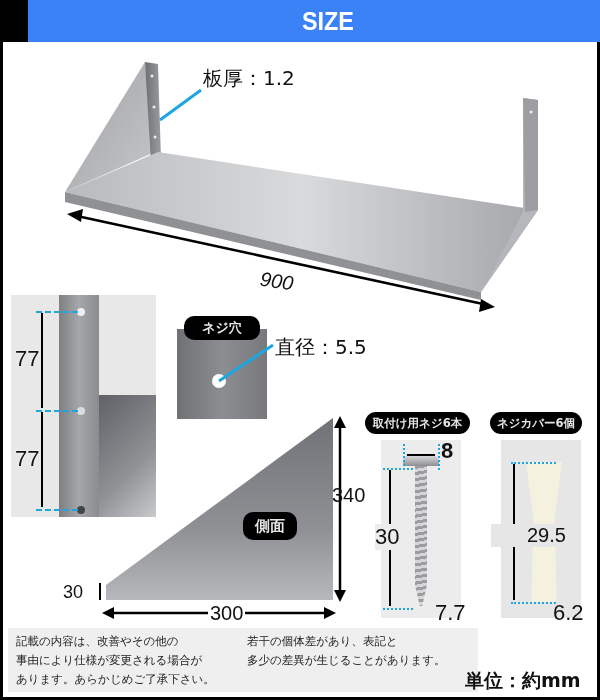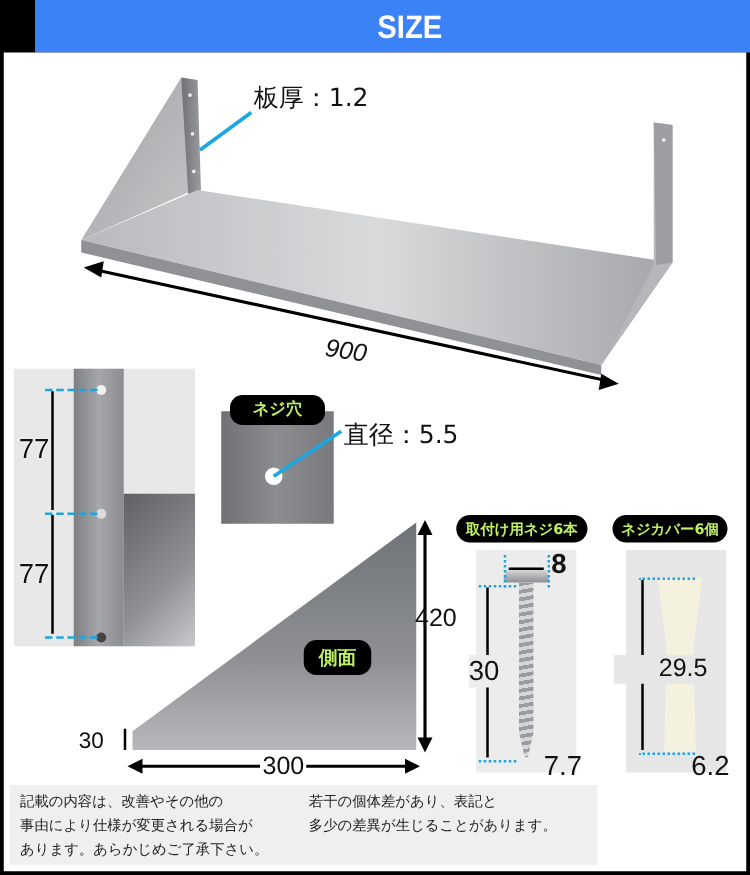--- a/index.html
+++ b/index.html
@@ -4,21 +4,21 @@
 <style>
   html, body { margin: 0; padding: 0; }
   body { width: 600px; height: 700px; background: #000; font-family: "DejaVu Sans", sans-serif; overflow: hidden; }
   .frame { position: absolute; left: 0; top: 0; width: 600px; height: 700px; background: #000; }
   .header { position: absolute; left: 0; top: 0; width: 600px; height: 42px; background: #3b82f6; color: #fff; text-align: center; margin-left: 28px; }
   .header .title { font-family: "Liberation Sans", sans-serif; font-weight: bold; font-size: 26px; line-height: 42px; letter-spacing: 0px; transform: scaleX(0.9); display: inline-block; }
   .canvas { position: absolute; left: 3px; top: 42px; width: 594px; height: 655px; background: #fff; overflow: hidden; }
   .abs { position: absolute; }
   .label-jp { font-family: "DejaVu Sans", sans-serif; color: #111; }
   .dim { font-family: "Liberation Sans", sans-serif; color: #111; }
-  .pill { background: #000; color: #bef264; border-radius: 10px; font-weight: bold; text-align: center; }
+  .pill { background: #000; color: #e5e5e5; border-radius: 10px; font-weight: bold; text-align: center; }
   .note { background: #efefef; color: #222; font-size: 11.5px; line-height: 19px; padding: 4px 8px; box-sizing: border-box; }
   .steel { background: linear-gradient(180deg, #bfc0c2 0%, #8e9094 50%, #a9abae 100%); }
 </style>
 </head>
 <body>
 
 <div class="frame">
   <div class="header">
     <span class="title">SIZE</span>
   </div>
@@ -104,21 +104,21 @@
       <polygon points="242,6 236,18 248,18" fill="#000"></polygon>
       <polygon points="242,192 236,180 248,180" fill="#000"></polygon>
 
       <line x1="14" y1="203" x2="228" y2="203" stroke="#000" stroke-width="2.5"></line>
       <polygon points="4,203 16,197 16,209" fill="#000"></polygon>
       <polygon points="238,203 226,197 226,209" fill="#000"></polygon>
 
       <line x1="2" y1="173" x2="2" y2="190" stroke="#000" stroke-width="2"></line>
     </svg>
     <div class="abs pill" style="left:240px;top:470px;width:54px;height:28px;line-height:28px;font-size:15px;">側面</div>
-    <div class="abs dim" style="left:329px;top:442px;font-size:20px;">420</div>
+    <div class="abs dim" style="left:329px;top:442px;font-size:20px;">340</div>
     <div class="abs dim" style="left:205px;top:560px;font-size:20px;background:#fff;padding:0 2px;">300</div>
     <div class="abs dim" style="left:60px;top:540px;font-size:18px;">30</div>
 
     <div class="abs pill" style="left:362px;top:370px;width:105px;height:22px;line-height:22px;font-size:11.5px;border-radius:11px;">取付け用ネジ6本</div>
     <div class="abs" style="left:378px;top:398px;width:80px;height:178px;background:#ececed;">
       <div class="abs" style="left:22px;top:12px;width:36px;height:14px;border-radius:18px 18px 4px 4px;background:linear-gradient(180deg,#f4f4f4,#8d8f93);"></div>
       <div class="abs" style="left:34px;top:26px;width:12px;height:140px;background:repeating-linear-gradient(170deg,#9a9ca0 0 3px,#d5d6d8 3px 6px);clip-path:polygon(0 0,100% 0,100% 85%,60% 100%,40% 100%,0 85%);"></div>
       <div class="abs" style="left:22px;top:4px;height:26px;border-left:2px dotted #1ea6e0;"></div>
       <div class="abs" style="left:57px;top:4px;height:26px;border-left:2px dotted #1ea6e0;"></div>
       <div class="abs" style="left:2px;top:28px;width:30px;border-top:2px dotted #1ea6e0;"></div>
@@ -142,14 +142,15 @@
 
     <div class="abs note" style="left:5px;top:586px;width:235px;height:64px;">
       <div>記載の内容は、改善やその他の</div>
       <div>事由により仕様が変更される場合が</div>
       <div>あります。あらかじめご了承下さい。</div>
     </div>
     <div class="abs note" style="left:236px;top:586px;width:239px;height:64px;">
       <div>若干の個体差があり、表記と</div>
       <div>多少の差異が生じることがあります。</div>
     </div>
+    <div class="abs label-jp" style="left:462px;top:626px;font-size:19px;font-weight:bold;white-space:nowrap;">単位：約mm</div>
   </div>
 </div>
 
 </body></html>

